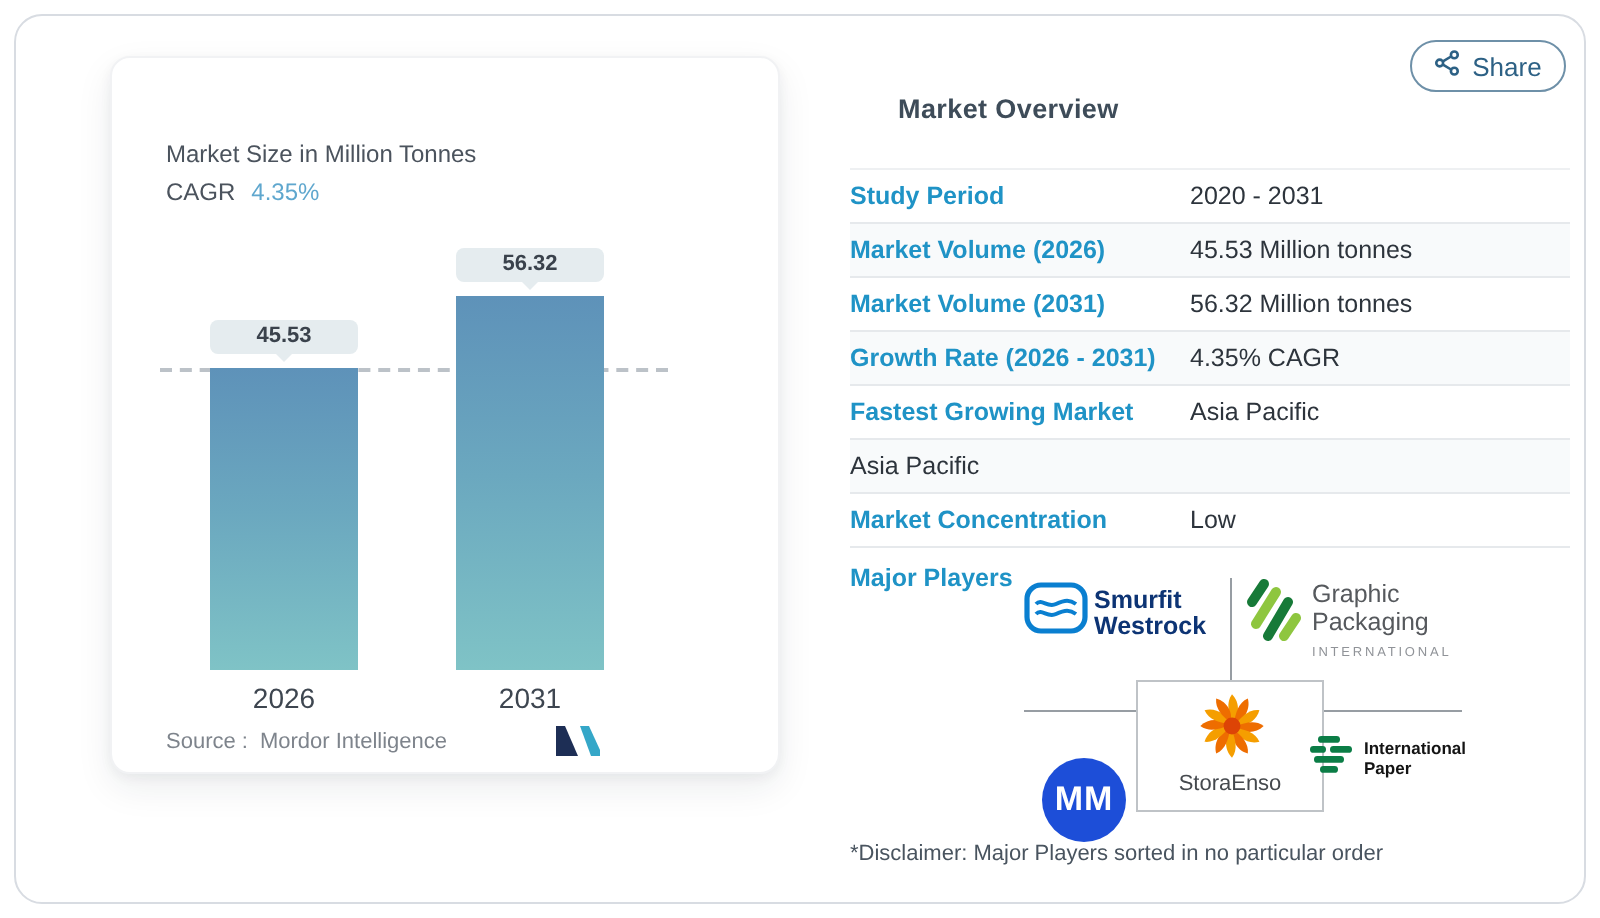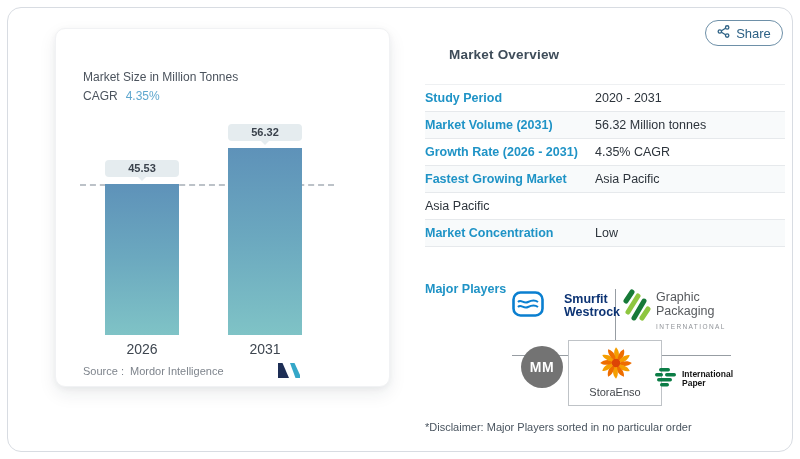--- a/index.html
+++ b/index.html
@@ -51,29 +51,29 @@
   .t-row{height:27px;display:flex;align-items:center;border-bottom:1px solid #e6e9ec;box-sizing:border-box;}
   .t-row:nth-child(even){background:#f8fafb;}
   .t-label{width:170px;font-size:12.5px;font-weight:600;color:#1f93c6;}
   .t-value{font-size:12.5px;color:#2d343c;}
   .mp-label{position:absolute;left:425px;top:282px;font-size:12.5px;font-weight:600;color:#1f93c6;}
 
   
   .logo-vdiv{position:absolute;left:615px;top:289px;width:1px;height:51px;background:#979da3;}
   .logo-hline{position:absolute;left:512px;top:355px;width:219px;height:1px;background:#979da3;}
   .se-box{position:absolute;left:568px;top:340px;width:94px;height:66px;background:#fff;border:1px solid #bfc3c7;box-sizing:border-box;}
-  .sw-group{position:absolute;left:512px;top:291px;display:flex;align-items:center;gap:20px;}
+  .sw-group{position:absolute;left:512px;top:291px;display:flex;align-items:center;gap:3px;}
   .sw-text{font-size:12.5px;font-weight:700;color:#0d3474;line-height:13px;}
   .gp-group{position:absolute;left:621px;top:287px;display:flex;align-items:flex-start;gap:5px;}
   .gp-text{font-size:12.5px;color:#56595d;line-height:14px;padding-top:3px;}
   .gp-intl{font-size:6.5px;letter-spacing:1.4px;color:#909398;margin-top:2px;}
   .mm-circle{
-    position:absolute;left:521px;top:346px;width:42px;height:42px;border-radius:50%;
-    background:#737373;color:#fff;display:flex;align-items:center;justify-content:center;
-    font-size:14px;font-weight:700;letter-spacing:.5px;
+    position:absolute;left:521px;top:379px;width:42px;height:42px;border-radius:50%;
+    background:#1d4ed8;color:#fff;display:flex;align-items:center;justify-content:center;
+    font-size:17px;font-weight:700;letter-spacing:.5px;
   }
   .se-icon{position:absolute;left:597px;top:344px;}
   .se-text{position:absolute;left:568px;top:386px;width:94px;text-align:center;font-size:11px;color:#45494e;}
   .ip-group{position:absolute;left:654px;top:366px;display:flex;align-items:center;gap:4px;}
   .ip-text{font-size:8.5px;font-weight:700;color:#141414;line-height:9.5px;}
   .disclaimer{position:absolute;left:425px;top:421px;font-size:11px;color:#49545f;}
 </style>
 </head>
 <body>
 
@@ -122,20 +122,24 @@
   </span>
   <span>Share</span>
 </div>
 
 <div class="ov-heading">Market Overview</div>
 
 <div class="ov-table">
   <div class="t-row">
     <div class="t-label">Study Period</div>
     <div class="t-value">2020 - 2031</div>
+  </div>
+  <div class="t-row">
+    <div class="t-label">Market Volume (2026)</div>
+    <div class="t-value">45.53 Million tonnes</div>
   </div>
   <div class="t-row">
     <div class="t-label">Market Volume (2031)</div>
     <div class="t-value">56.32 Million tonnes</div>
   </div>
   <div class="t-row">
     <div class="t-label">Growth Rate (2026 - 2031)</div>
     <div class="t-value">4.35% CAGR</div>
   </div>
   <div class="t-row">

